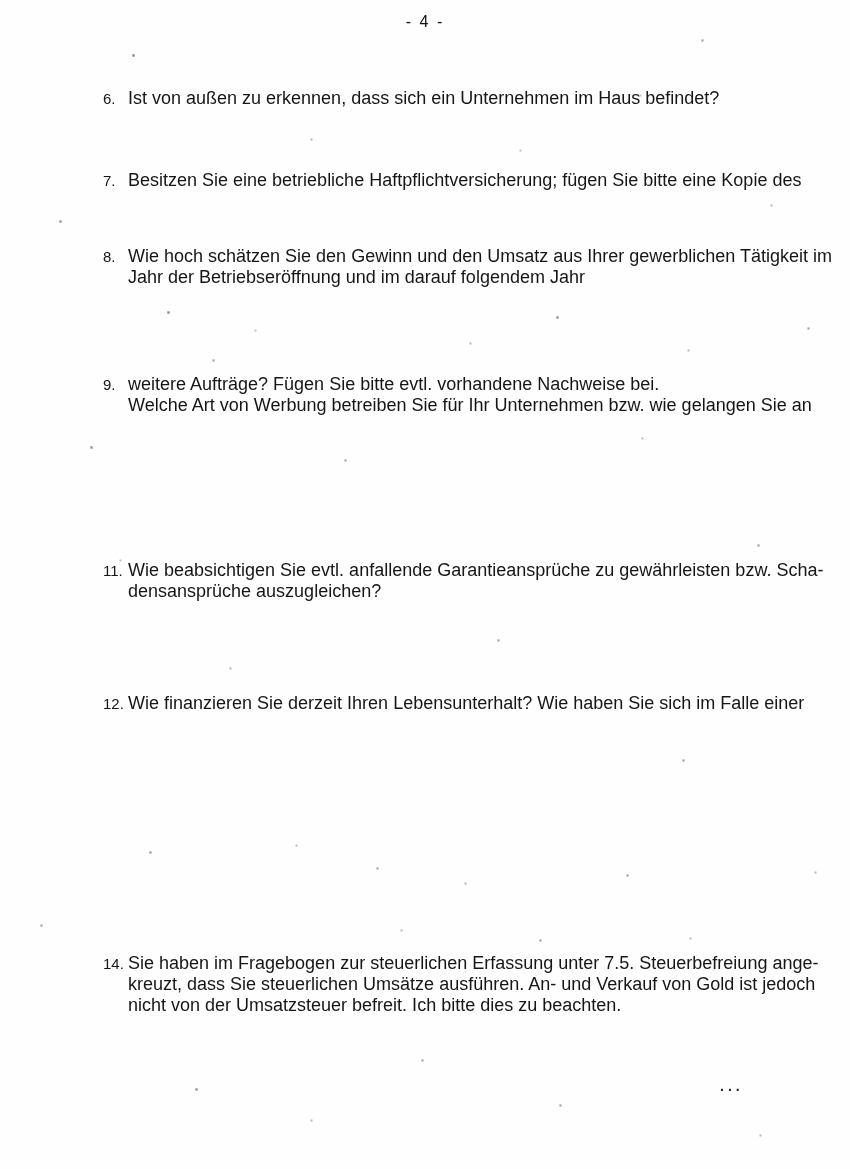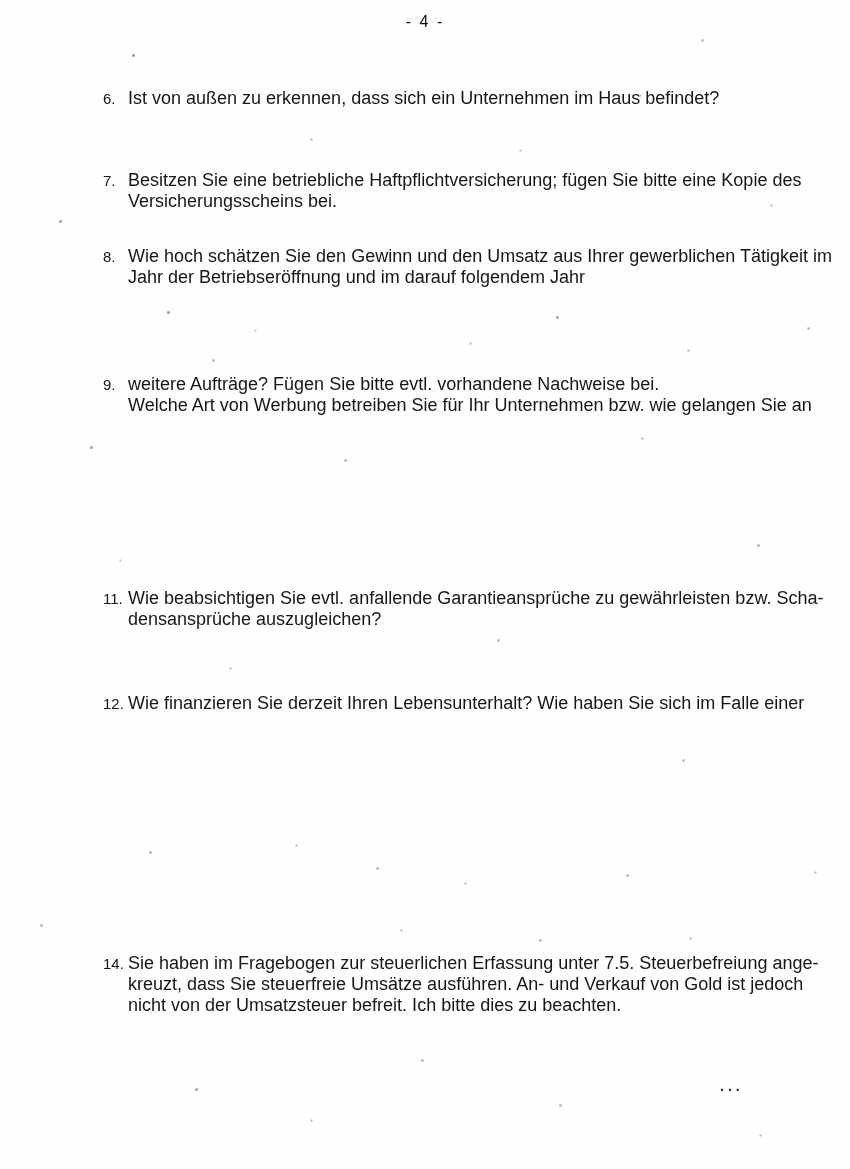--- a/index.html
+++ b/index.html
@@ -116,60 +116,59 @@
     <div class="q-num">6.</div>
     <div class="q-text">
       <div class="q-line">Ist von außen zu erkennen, dass sich ein Unternehmen im Haus befindet?</div>
     </div>
   </div>
 
   <div class="q" style="top:170px">
     <div class="q-num">7.</div>
     <div class="q-text">
       <div class="q-line">Besitzen Sie eine betriebliche Haftpflichtversicherung; fügen Sie bitte eine Kopie des</div>
-      <div class="q-line">Versicherungsscheins bei.</div>
     </div>
   </div>
 
   <div class="q" style="top:246px">
     <div class="q-num">8.</div>
     <div class="q-text">
       <div class="q-line">Wie hoch schätzen Sie den Gewinn und den Umsatz aus Ihrer gewerblichen Tätigkeit im</div>
       <div class="q-line">Jahr der Betriebseröffnung und im darauf folgendem Jahr</div>
     </div>
   </div>
 
   <div class="q" style="top:374px">
     <div class="q-num">9.</div>
     <div class="q-text">
       <div class="q-line">weitere Aufträge? Fügen Sie bitte evtl. vorhandene Nachweise bei.</div>
       <div class="q-line">Welche Art von Werbung betreiben Sie für Ihr Unternehmen bzw. wie gelangen Sie an</div>
     </div>
   </div>
 
 
-  <div class="q" style="top:588px">
+  <div class="q" style="top:560px">
     <div class="q-num">11.</div>
     <div class="q-text">
       <div class="q-line">Wie beabsichtigen Sie evtl. anfallende Garantieansprüche zu gewährleisten bzw. Scha-</div>
       <div class="q-line">densansprüche auszugleichen?</div>
     </div>
   </div>
 
   <div class="q" style="top:693px">
     <div class="q-num">12.</div>
     <div class="q-text">
       <div class="q-line">Wie finanzieren Sie derzeit Ihren Lebensunterhalt? Wie haben Sie sich im Falle einer</div>
     </div>
   </div>
 
 
   <div class="q" style="top:953px">
     <div class="q-num">14.</div>
     <div class="q-text">
       <div class="q-line"><span>Sie haben im Fragebogen zur steuerlichen Erfassung unter </span><span class="bold">7.5. Steuerbefreiung</span><span> ange-</span></div>
-      <div class="q-line">kreuzt, dass Sie steuerfreie Umsätze ausführen. An- und Verkauf von Gold ist jedoch</div>
+      <div class="q-line">kreuzt, dass Sie steuerlichen Umsätze ausführen. An- und Verkauf von Gold ist jedoch</div>
       <div class="q-line">nicht von der Umsatzsteuer befreit. Ich bitte dies zu beachten.</div>
     </div>
   </div>
 
   <div class="continuation">...</div>
 </div>
 
 </body></html>

